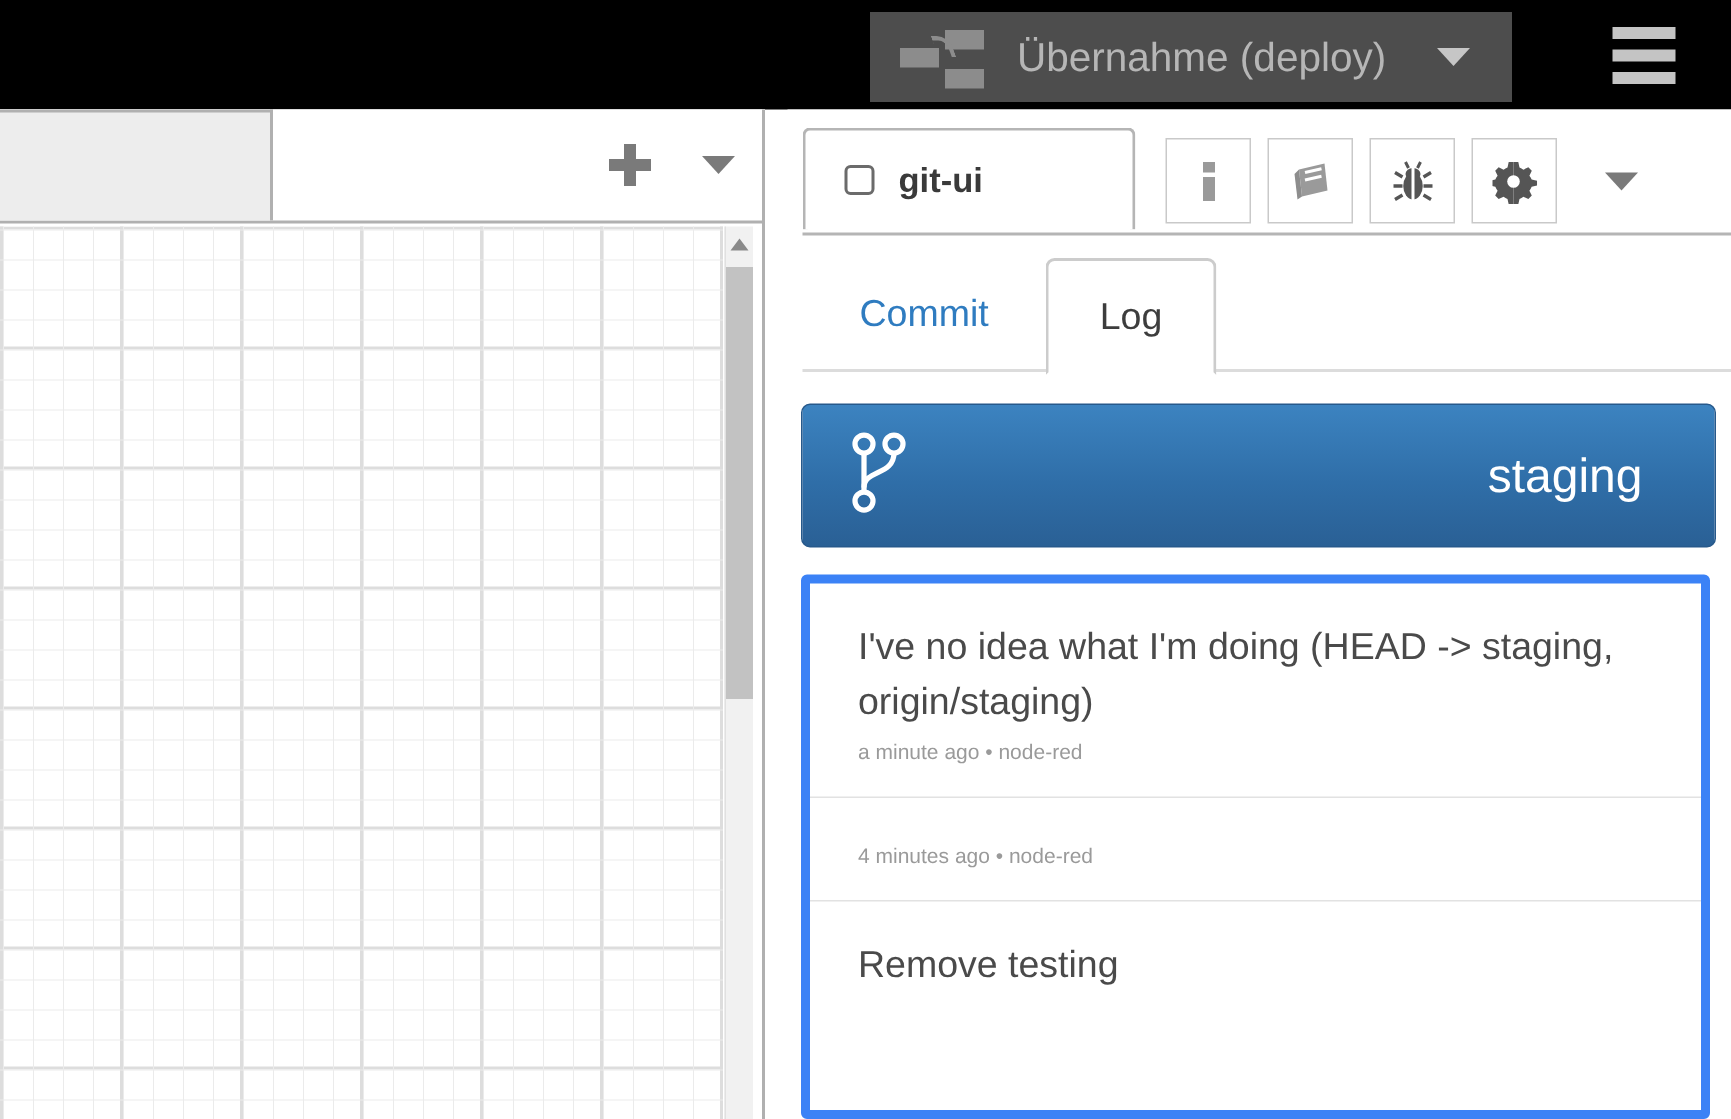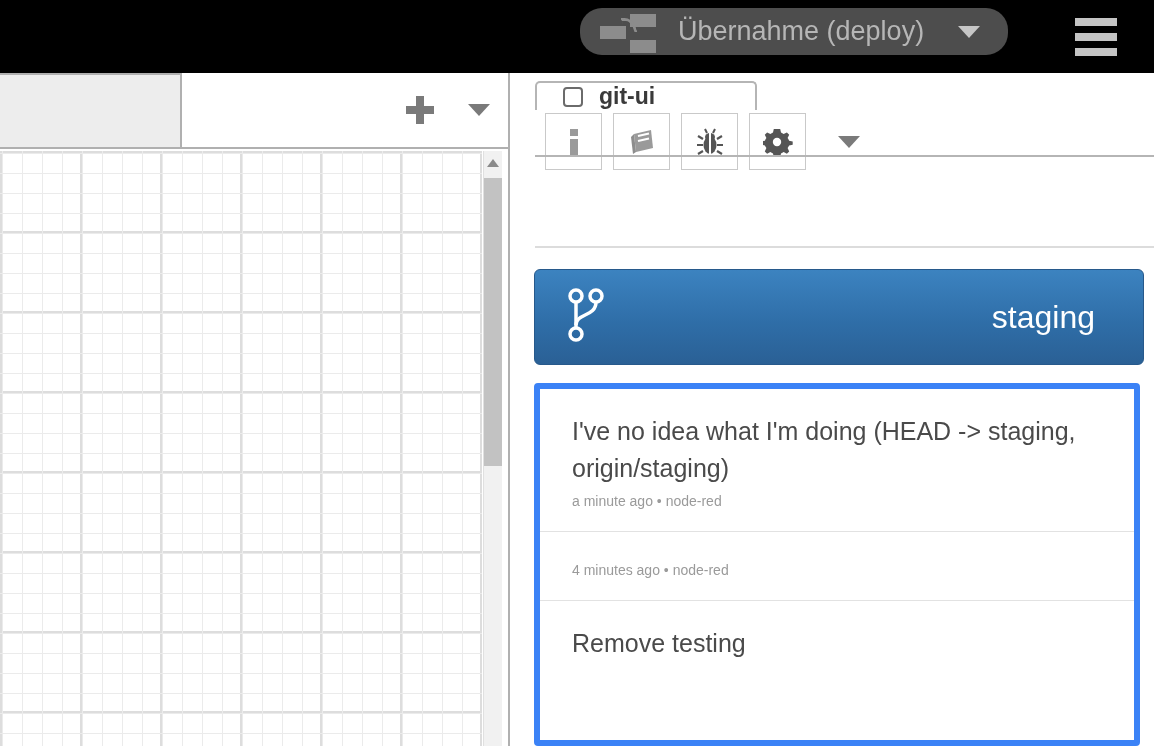--- a/index.html
+++ b/index.html
@@ -11,25 +11,24 @@
   }
 
   
   .header {
     position: absolute; left: 0; top: 0;
     width: 1154px; height: 73px;
     background: #000000;
   }
   .deploy-btn {
     position: absolute; left: 580px; top: 8px;
-    width: 428px; height: 47px;
+    width: 428px; height: 60px;
     background: #4d4d4d;
     display: flex; align-items: center;
     cursor: pointer;
-    border-radius: 22px;
   }
   .deploy-icon {
     margin-left: 20px;
     width: 56px; height: 40px;
     position: relative;
     flex: 0 0 auto;
   }
   .deploy-icon .nd {
     position: absolute;
     background: #8c8c8c;
@@ -158,21 +157,21 @@
 
   
   .sidebar {
     position: absolute; left: 525px; top: 73px;
     width: 629px; height: 673px;
     background: #ffffff;
   }
   .sb-header {
     position: absolute; left: 0; top: 8px;
     width: 629px; height: 76px;
-    display: flex; align-items: flex-start; flex-direction: column;
+    display: flex; align-items: center;
   }
   .sb-tab {
     margin-left: 10px;
     width: 222px; height: 68px;
     background: #ffffff;
     border: 2px solid #b5b5b5;
     border-bottom: none;
     border-radius: 5px 5px 0 0;
     display: flex; align-items: center;
     padding-left: 26px;
@@ -376,20 +375,28 @@
       </div>
       <div class="sb-more">
         <div class="caret-down"></div>
       </div>
     </div>
   </div>
 
   <div class="sb-header-rule"></div>
 
   <div class="inner-tabs-rule"></div>
+  <div class="inner-tabs">
+    <div class="inner-tab link">
+      <span>Commit</span>
+    </div>
+    <div class="inner-tab active">
+      <span>Log</span>
+    </div>
+  </div>
 
   <div class="branch-banner">
     <div class="branch-icon">
       <svg width="40" height="56" viewBox="0 0 40 56">
         <circle cx="10" cy="9" r="6" fill="none" stroke="#ffffff" stroke-width="3.5"></circle>
         <circle cx="30" cy="9" r="6" fill="none" stroke="#ffffff" stroke-width="3.5"></circle>
         <circle cx="10" cy="47" r="6" fill="none" stroke="#ffffff" stroke-width="3.5"></circle>
         <path d="M10 15 L10 41" stroke="#ffffff" stroke-width="3.5" fill="none"></path>
         <path d="M30 15 C30 30 10 26 10 38" stroke="#ffffff" stroke-width="3.5" fill="none"></path>
       </svg>

